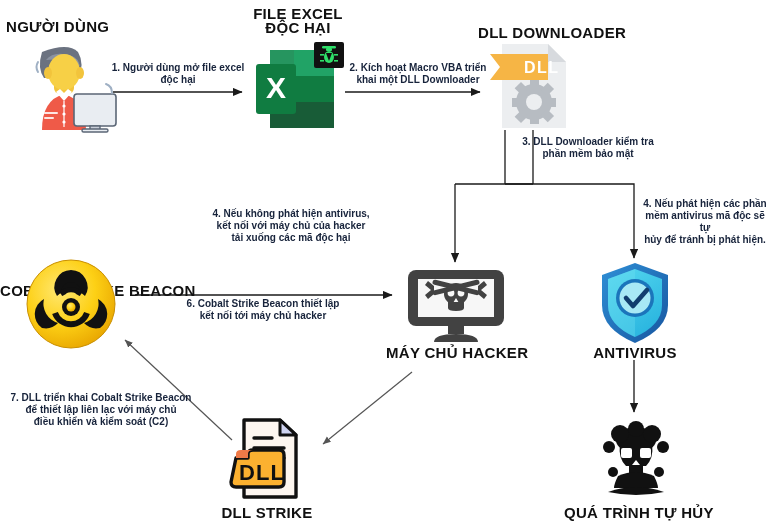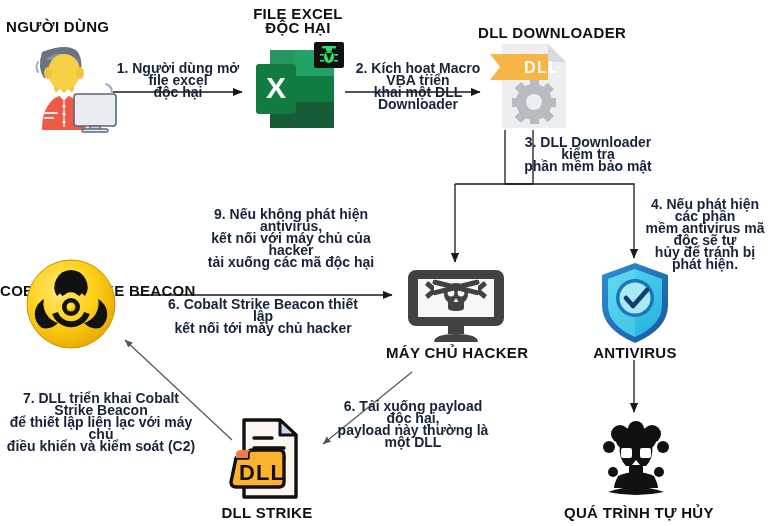--- a/index.html
+++ b/index.html
@@ -1,21 +1,21 @@
 <!DOCTYPE html>
 <html><head>
 <meta charset="utf-8">
 <style>
   html,body{margin:0;padding:0;background:#ffffff;}
   body{width:768px;height:526px;overflow:hidden;
        font-family:"Liberation Sans","DejaVu Sans",sans-serif;color:#111;}
   #stage{position:relative;width:768px;height:526px;}
   .node-title{position:absolute;font-weight:bold;font-size:15px;letter-spacing:.3px;
               color:#111;text-align:center;white-space:nowrap;}
-  .step{position:absolute;font-weight:bold;font-size:14px;line-height:12px;
+  .step{position:absolute;font-weight:bold;font-size:10px;line-height:12px;
         color:#17233b;text-align:center;}
   svg.layer{position:absolute;left:0;top:0;width:768px;height:526px;pointer-events:none;}
   .icon{position:absolute;}
 </style>
 </head>
 <body>
 
 <div id="stage">
 
   <svg class="layer" viewBox="0 0 768 526">
@@ -73,26 +73,24 @@
   <div class="step" style="left:348px;top:62px;width:140px;white-space:pre-line;">2. Kích hoạt Macro VBA triển
 khai một DLL Downloader</div>
 
   <div class="step" style="left:512px;top:136px;width:152px;white-space:pre-line;">3. DLL Downloader kiểm tra
 phần mềm bảo mật</div>
 
   <div class="step" style="left:642px;top:198px;width:126px;white-space:pre-line;">4. Nếu phát hiện các phần
 mềm antivirus mã độc sẽ tự
 hủy để tránh bị phát hiện.</div>
 
-  <div class="step" style="left:195px;top:208px;width:192px;white-space:pre-line;">9. Nếu không phát hiện antivirus,
+  <div class="step" style="left:195px;top:208px;width:192px;white-space:pre-line;">4. Nếu không phát hiện antivirus,
 kết nối với máy chủ của hacker
 tải xuống các mã độc hại</div>
 
-  <div class="step" style="left:330px;top:400px;width:166px;white-space:pre-line;">6. Tải xuống payload độc hại,
-payload này thường là một DLL</div>
 
   <div class="step" style="left:6px;top:392px;width:190px;white-space:pre-line;">7. DLL triển khai Cobalt Strike Beacon
 để thiết lập liên lạc với máy chủ
 điều khiển và kiểm soát (C2)</div>
 
   <div class="step" style="left:168px;top:298px;width:190px;white-space:pre-line;">6. Cobalt Strike Beacon thiết lập
 kết nối tới máy chủ hacker</div>
 
   <div class="icon" style="left:14px;top:38px;width:104px;height:96px;">
     <svg viewBox="0 0 104 96" width="104" height="96">

